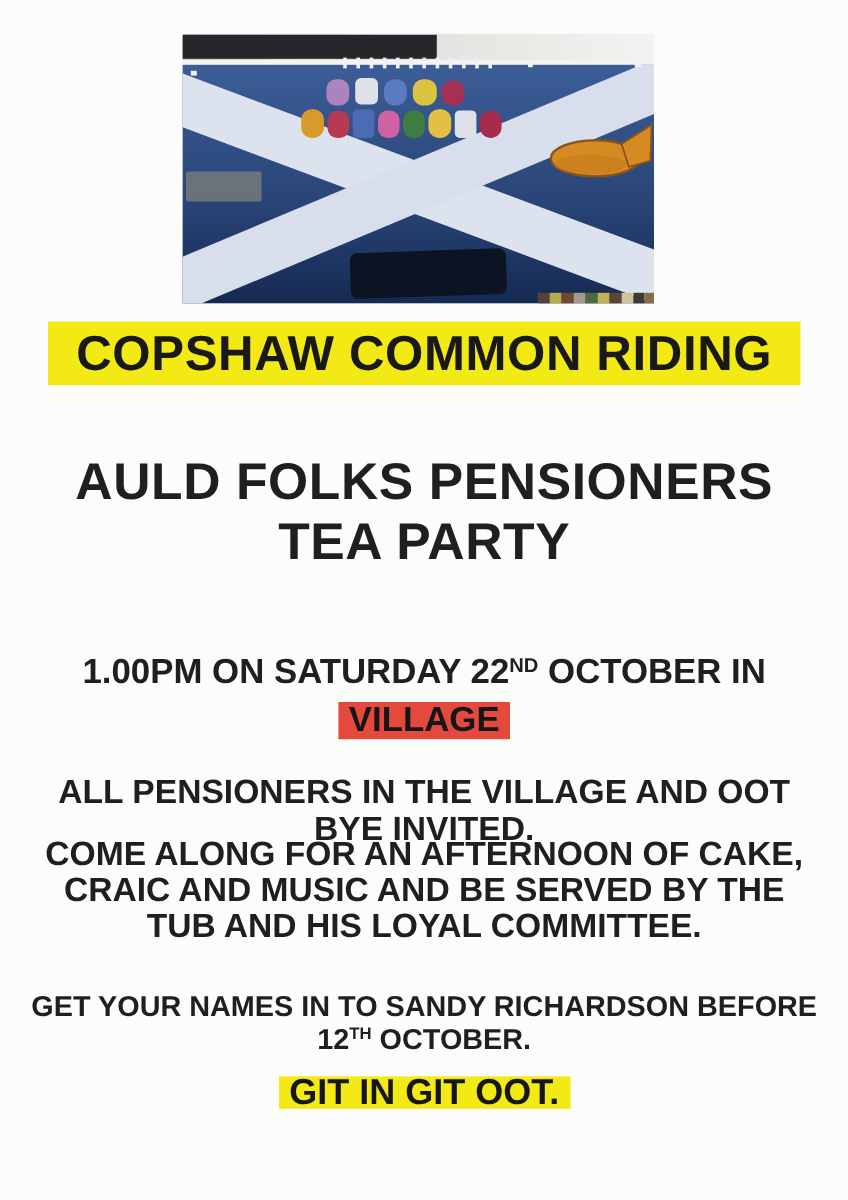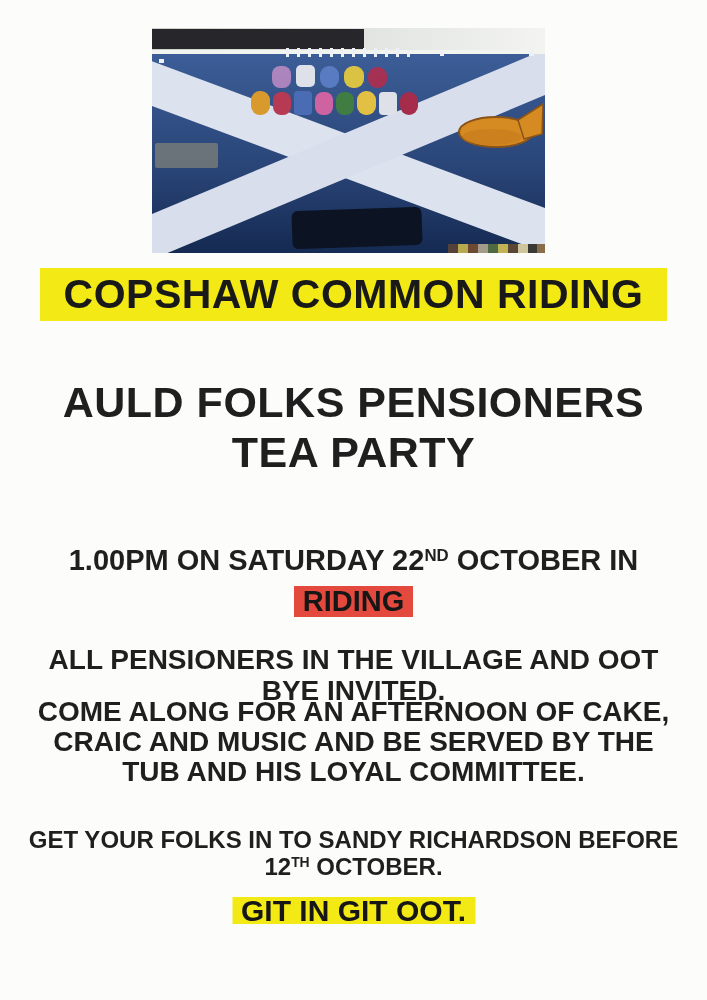--- a/index.html
+++ b/index.html
@@ -126,37 +126,37 @@
   </div>
 
   <div class="centered subtitle">
     <div>AULD FOLKS PENSIONERS</div>
     <div>TEA PARTY</div>
   </div>
 
   <div class="centered when">
     <div><span>1.00PM ON SATURDAY 22</span><sup>ND</sup><span> OCTOBER IN</span></div>
     <div>
-      <span class="venue-band">RIDING</span>
+      <span class="venue-band">VILLAGE</span>
     </div>
   </div>
 
   <div class="centered invite">
     <div>ALL PENSIONERS IN THE VILLAGE AND OOT</div>
     <div>BYE INVITED.</div>
   </div>
 
   <div class="centered details">
     <div>COME ALONG FOR AN AFTERNOON OF CAKE,</div>
     <div>CRAIC AND MUSIC AND BE SERVED BY THE</div>
     <div>TUB AND HIS LOYAL COMMITTEE.</div>
   </div>
 
   <div class="centered rsvp">
-    <div>GET YOUR FOLKS IN TO SANDY RICHARDSON BEFORE</div>
+    <div>GET YOUR NAMES IN TO SANDY RICHARDSON BEFORE</div>
     <div><span>12</span><sup>TH</sup><span> OCTOBER.</span></div>
   </div>
 
   <div class="footer-band">
     <span>GIT IN GIT OOT.</span>
   </div>
 
 </div>
 
 </body></html>

